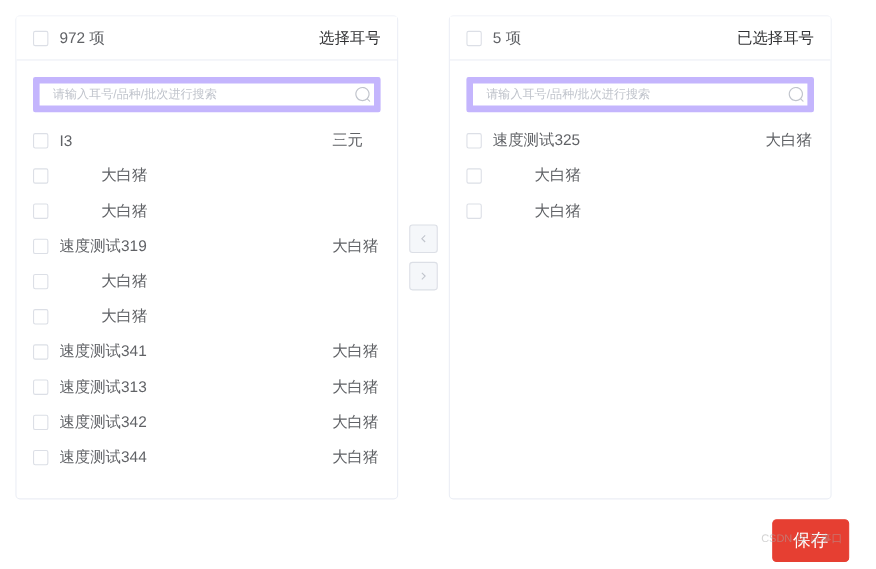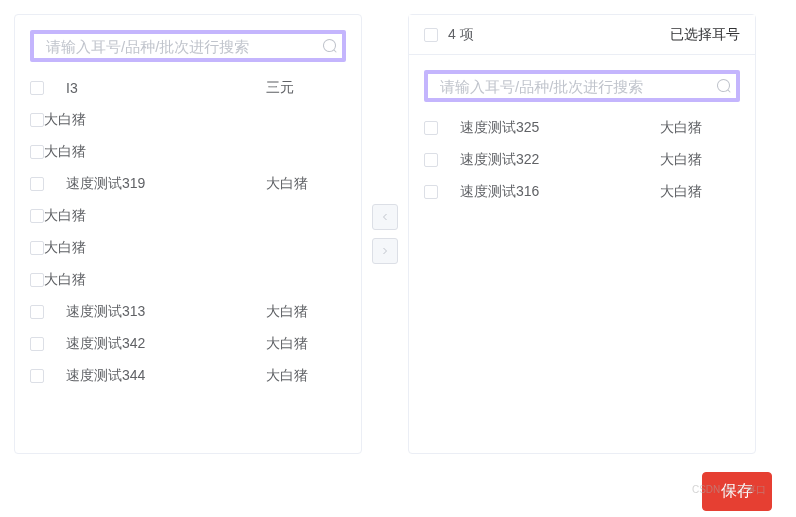--- a/index.html
+++ b/index.html
@@ -54,23 +54,23 @@
       padding: 15px 15px 10px 15px;
     }
     .search-box {
       position: relative;
       width: 100%;
     }
     .search-input {
       width: 100%;
       height: 32px;
       padding: 0 30px 0 12px;
-      border: 4px solid #c4b5fd;
+      border: 6px solid #c4b5fd;
       border-radius: 2px;
-      font-size: 15px;
+      font-size: 11px;
       color: #b91c1c;
       outline: none;
     }
     .search-input::placeholder { color: #c0c4cc; }
     .search-icon {
       position: absolute;
       right: 8px;
       top: 50%;
       transform: translateY(-50%);
       color: #c0c4cc;
@@ -86,26 +86,27 @@
     .panel-body::-webkit-scrollbar-track { background: #f5f5f5; border-radius: 4px; }
     .panel-body::-webkit-scrollbar-thumb { background: #c0c4cc; border-radius: 4px; }
     .list-row {
       display: flex;
       align-items: center;
       height: 32px;
       cursor: pointer;
     }
     .row-name {
       flex: 0 0 200px;
-      margin-left: 22px;
+      margin-left: 10px;
       overflow: hidden;
       white-space: nowrap;
     }
     .row-breed {
       flex: 1;
+      margin-left: 48px;
     }
     .transfer-buttons {
       display: flex;
       flex-direction: column;
       gap: 8px;
     }
     .arrow-btn {
       width: 26px;
       height: 26px;
       border: 1px solid #dcdfe6;
@@ -149,20 +150,27 @@
       pointer-events: none;
     }
     .scrollbar-visible .panel-body::-webkit-scrollbar-thumb { background: #bcbec2; }
   </style>
 </head>
 <body>
 
 <div class="transfer-container">
 
   <div class="panel scrollbar-visible">
+    <div class="panel-header">
+      <div class="header-left">
+        <span class="checkbox"></span>
+        <span>972 项</span>
+      </div>
+      <span class="header-title">选择耳号</span>
+    </div>
     <div class="search-wrap">
       <div class="search-box">
         <input class="search-input" type="text" placeholder="请输入耳号/品种/批次进行搜索" style="">
         <svg class="search-icon" viewBox="0 0 1024 1024" fill="currentColor">
             <path d="M795.904 750.656l124.032 124.032a32 32 0 0 1-45.248 45.248L750.656 795.904a416 416 0 1 1 45.248-45.248zM480 832a352 352 0 1 0 0-704 352 352 0 0 0 0 704z"></path>
           </svg>
       </div>
     </div>
     <div class="panel-body" id="left-body">
         <div class="list-row">
@@ -186,20 +194,21 @@
         <div class="list-row">
           <span class="checkbox"></span>
           <span class="row-breed">大白猪</span>
         </div>
         <div class="list-row">
           <span class="checkbox"></span>
           <span class="row-breed">大白猪</span>
         </div>
         <div class="list-row">
           <span class="checkbox"></span>
+          <span class="row-name">速度测试341</span>
           <span class="row-breed">大白猪</span>
         </div>
         <div class="list-row">
           <span class="checkbox"></span>
           <span class="row-name">速度测试313</span>
           <span class="row-breed">大白猪</span>
         </div>
         <div class="list-row">
           <span class="checkbox"></span>
           <span class="row-name">速度测试342</span>
@@ -223,46 +232,44 @@
       <svg width="12" height="12" viewBox="0 0 24 24" fill="none" stroke="currentColor" stroke-width="2">
           <polyline points="9 18 15 12 9 6"></polyline>
         </svg>
     </button>
   </div>
 
   <div class="panel">
     <div class="panel-header">
       <div class="header-left">
         <span class="checkbox"></span>
-        <span>4 项</span>
+        <span>5 项</span>
       </div>
       <span class="header-title">已选择耳号</span>
     </div>
     <div class="search-wrap">
       <div class="search-box">
         <input class="search-input" type="text" placeholder="请输入耳号/品种/批次进行搜索" style="">
         <svg class="search-icon" viewBox="0 0 1024 1024" fill="currentColor">
             <path d="M795.904 750.656l124.032 124.032a32 32 0 0 1-45.248 45.248L750.656 795.904a416 416 0 1 1 45.248-45.248zM480 832a352 352 0 1 0 0-704 352 352 0 0 0 0 704z"></path>
           </svg>
       </div>
     </div>
     <div class="panel-body" id="right-body">
         <div class="list-row">
           <span class="checkbox"></span>
           <span class="row-name">速度测试325</span>
           <span class="row-breed">大白猪</span>
         </div>
         <div class="list-row">
           <span class="checkbox"></span>
-          <span class="row-name">速度测试322</span>
-          <span class="row-breed">大白猪</span>
-        </div>
-        <div class="list-row">
-          <span class="checkbox"></span>
-          <span class="row-name">速度测试316</span>
+          <span class="row-breed">大白猪</span>
+        </div>
+        <div class="list-row">
+          <span class="checkbox"></span>
           <span class="row-breed">大白猪</span>
         </div>
       </div>
   </div>
 
 </div>
 
 <div class="footer">
   <button class="btn btn-primary">保存</button>
 </div>

